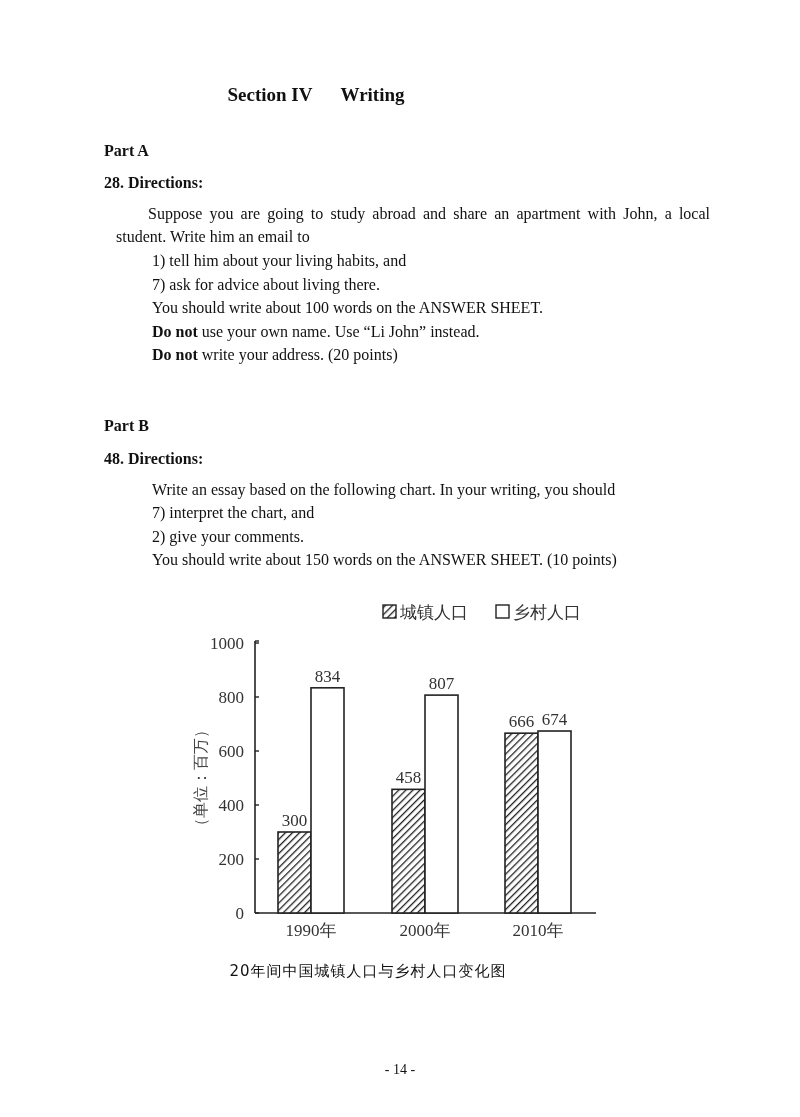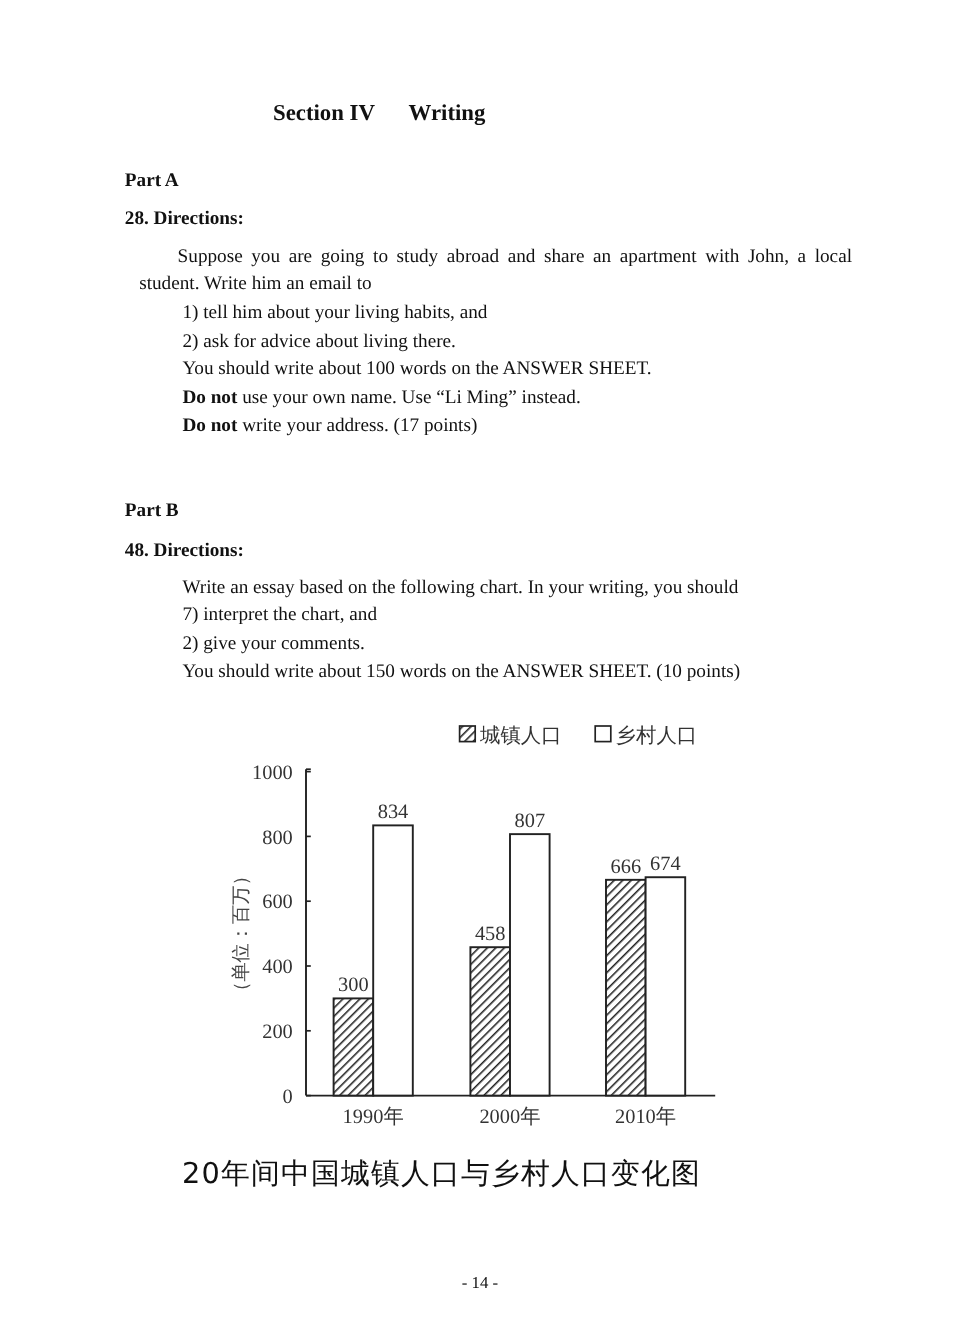--- a/index.html
+++ b/index.html
@@ -7,40 +7,40 @@
          font-family:"Liberation Serif", "DejaVu Serif", serif; color:#111; }
   .abs { position:absolute; }
   .title { left:0; width:632px; top:84px; text-align:center; font-weight:bold; font-size:19px; }
   .title span { display:inline-block; }
   .title .gap { width:28px; }
   .h { left:104px; font-weight:bold; font-size:16px;text-align:center; }
   .p { font-size:16px; line-height:23px; white-space:nowrap; }
   .ind { left:152px; }
   .justify { left:104px; width:594px; text-indent:32px; white-space:normal; text-align:justify; text-align-last:left;margin-left:12px; }
   b { font-weight:bold; }
-  .caption { left:0; width:736px; top:962px; text-align:center; font-family:"DejaVu Sans", sans-serif; font-size:24px; letter-spacing:1px; }
+  .caption { left:0; width:736px; top:962px; text-align:center; font-family:"DejaVu Sans", sans-serif; font-size:15px; letter-spacing:1px; }
   .pagenum { left:0; width:800px; top:1062px; text-align:center; font-size:14px; }
   svg text { font-family:"Liberation Serif","DejaVu Serif", serif; }
   .chart-cjk { font-family:"DejaVu Sans", sans-serif; }
 </style>
 </head>
 <body>
 
 <div class="abs title">
   <span>Section IV</span><span class="gap"></span><span>Writing</span>
 </div>
 
 <div class="abs h" style="top:142px">Part A</div>
 <div class="abs h" style="top:174px">28. Directions:</div>
 <div class="abs p justify" style="top:202px">Suppose you are going  to study abroad and share an apartment with John, a local student. Write him an email to</div>
 <div class="abs p ind" style="top:249px">1) tell him about your living habits, and</div>
-<div class="abs p ind" style="top:273px">2) ask for advice about living there.</div>
+<div class="abs p ind" style="top:273px">7) ask for advice about living there.</div>
 <div class="abs p ind" style="top:296px">You should write about 100 words on the ANSWER SHEET.</div>
-<div class="abs p ind" style="top:320px"><b>Do not</b><span> use your own name. Use “Li Ming” instead.</span></div>
-<div class="abs p ind" style="top:343px"><b>Do not</b><span> write your address. (17 points)</span></div>
+<div class="abs p ind" style="top:320px"><b>Do not</b><span> use your own name. Use “Li John” instead.</span></div>
+<div class="abs p ind" style="top:343px"><b>Do not</b><span> write your address. (20 points)</span></div>
 
 <div class="abs h" style="top:417px">Part B</div>
 <div class="abs h" style="top:450px">48. Directions:</div>
 <div class="abs p ind" style="top:478px">Write an essay based on the following chart. In your writing, you should</div>
 <div class="abs p ind" style="top:501px">7) interpret the chart, and</div>
 <div class="abs p ind" style="top:525px">2) give your comments.</div>
 <div class="abs p ind" style="top:548px">You should write about 150 words on the ANSWER SHEET. (10 points)</div>
 
 <svg id="chart" class="abs" style="left:0;top:0" width="800" height="1117">
   <defs>

